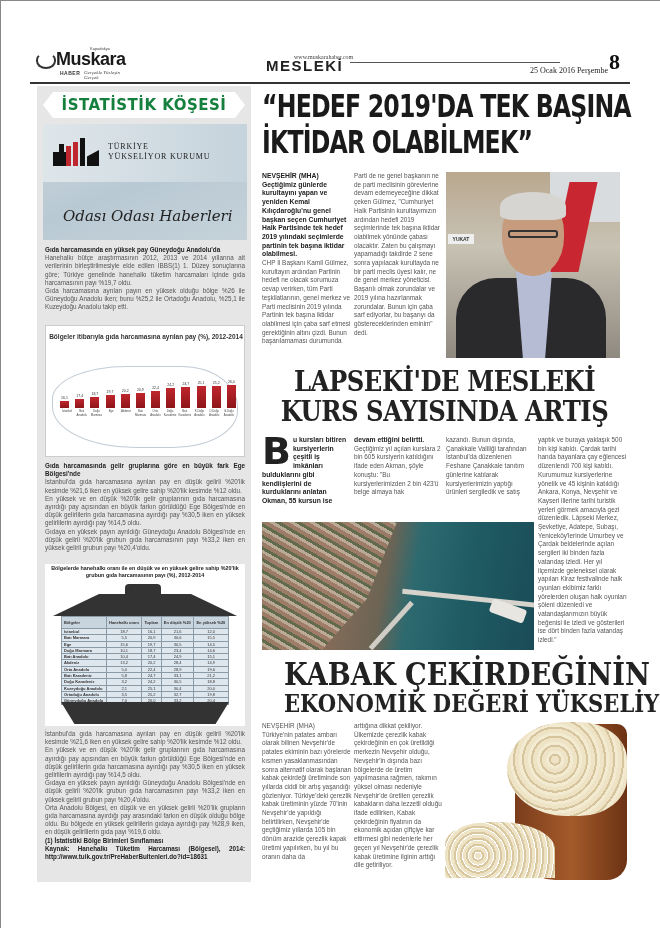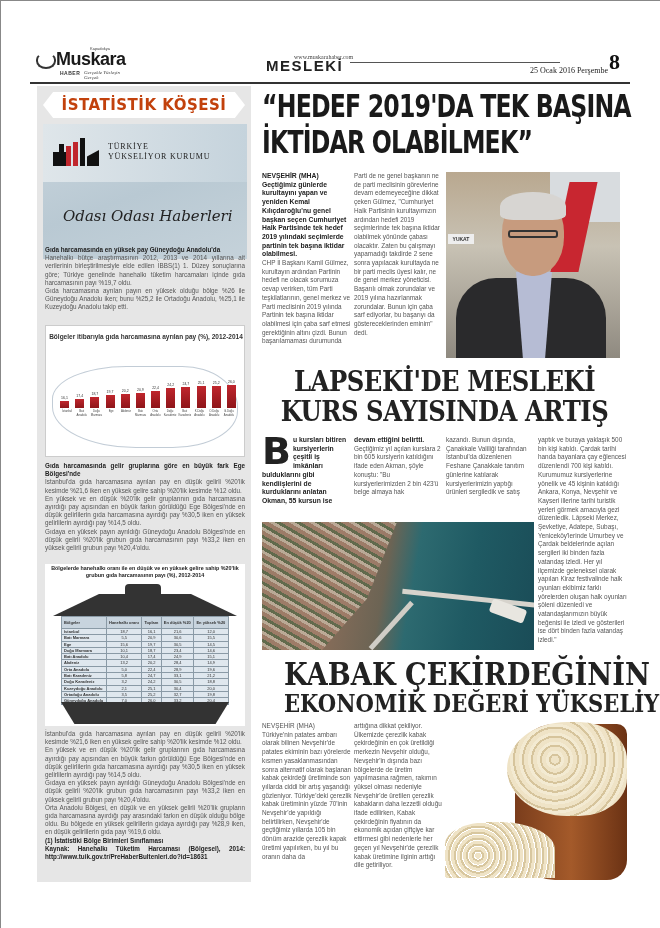--- a/index.html
+++ b/index.html
@@ -18,22 +18,22 @@
   .section-name { position: absolute; left: 236px; top: 12px; font: bold 15px "Liberation Sans", sans-serif; letter-spacing: 1.5px; color: #222; }
   .site-url { position: absolute; left: 264px; top: 9px; font: 6px "Liberation Serif", serif; color: #444; }
   .header-rule { position: absolute; left: 320px; top: 17px; width: 210px; height: 1px; background: #555; }
   .date { position: absolute; left: 500px; top: 21px; font: 8px "Liberation Serif", serif; color: #222; }
   .page-num { position: absolute; left: 579px; top: 4px; font: bold 22px "Liberation Serif", serif; color: #111; }
   .masthead-rule { position: absolute; left: 0; top: 37px; width: 600px; height: 2px; background: #333; }
 
   
   .sidebar { position: absolute; left: 37px; top: 86px; width: 214px; height: 796px; background: #e6e6e6; }
   .kose-banner { position: absolute; left: 6px; top: 6px; width: 202px; height: 26px; background: #fff; clip-path: polygon(5% 0, 95% 0, 100% 50%, 95% 100%, 5% 100%, 0 50%); display: flex; align-items: center; justify-content: center; }
-  .kose-banner span { font: bold 15px "DejaVu Sans", sans-serif; letter-spacing: 0.5px; color: #c2410c; }
-  .tuik-box { position: absolute; left: 6px; top: 38px; width: 204px; height: 135px; background: linear-gradient(160deg, #c9d5dd 0%, #b9c9d3 50%, #c5d2da 100%); }
+  .kose-banner span { font: bold 15px "DejaVu Sans", sans-serif; letter-spacing: 0.5px; color: #15803d; }
+  .tuik-box { position: absolute; left: 6px; top: 38px; width: 204px; height: 116px; background: linear-gradient(160deg, #c9d5dd 0%, #b9c9d3 50%, #c5d2da 100%); }
   .tuik-logo-top { position: absolute; left: 0; top: 0; width: 204px; height: 58px; background: linear-gradient(90deg, #dfe6ea, #c5d3dc); }
   .tuik-mark { position: absolute; left: 10px; top: 14px; width: 50px; height: 28px; }
   .tuik-mark .bar { position: absolute; bottom: 0; background: #111; }
   .tuik-mark .red { background: #c0262d; }
   .tuik-text { position: absolute; left: 65px; top: 18px; font: 8px "Liberation Serif", serif; line-height: 10px; letter-spacing: 0.8px; color: #222; }
   .basin { position: absolute; left: 20px; top: 83px; font: italic 15px "DejaVu Serif", serif; color: #222; }
   .side-text { position: absolute; left: 8px; width: 200px; font-size: 6.3px; line-height: 8.2px; color: #555; text-align: justify; }
   .side-text b, .side-text .b { color: #222; font-weight: bold; }
   .chart-box { position: absolute; left: 8px; top: 239px; width: 200px; height: 132px; background: #fff; border: 1px solid #ccc; }
   .chart-title { position: absolute; left: 0; top: 6px; width: 200px; text-align: center; font: bold 6.5px "Liberation Sans", sans-serif; line-height: 10px; color: #333; }

